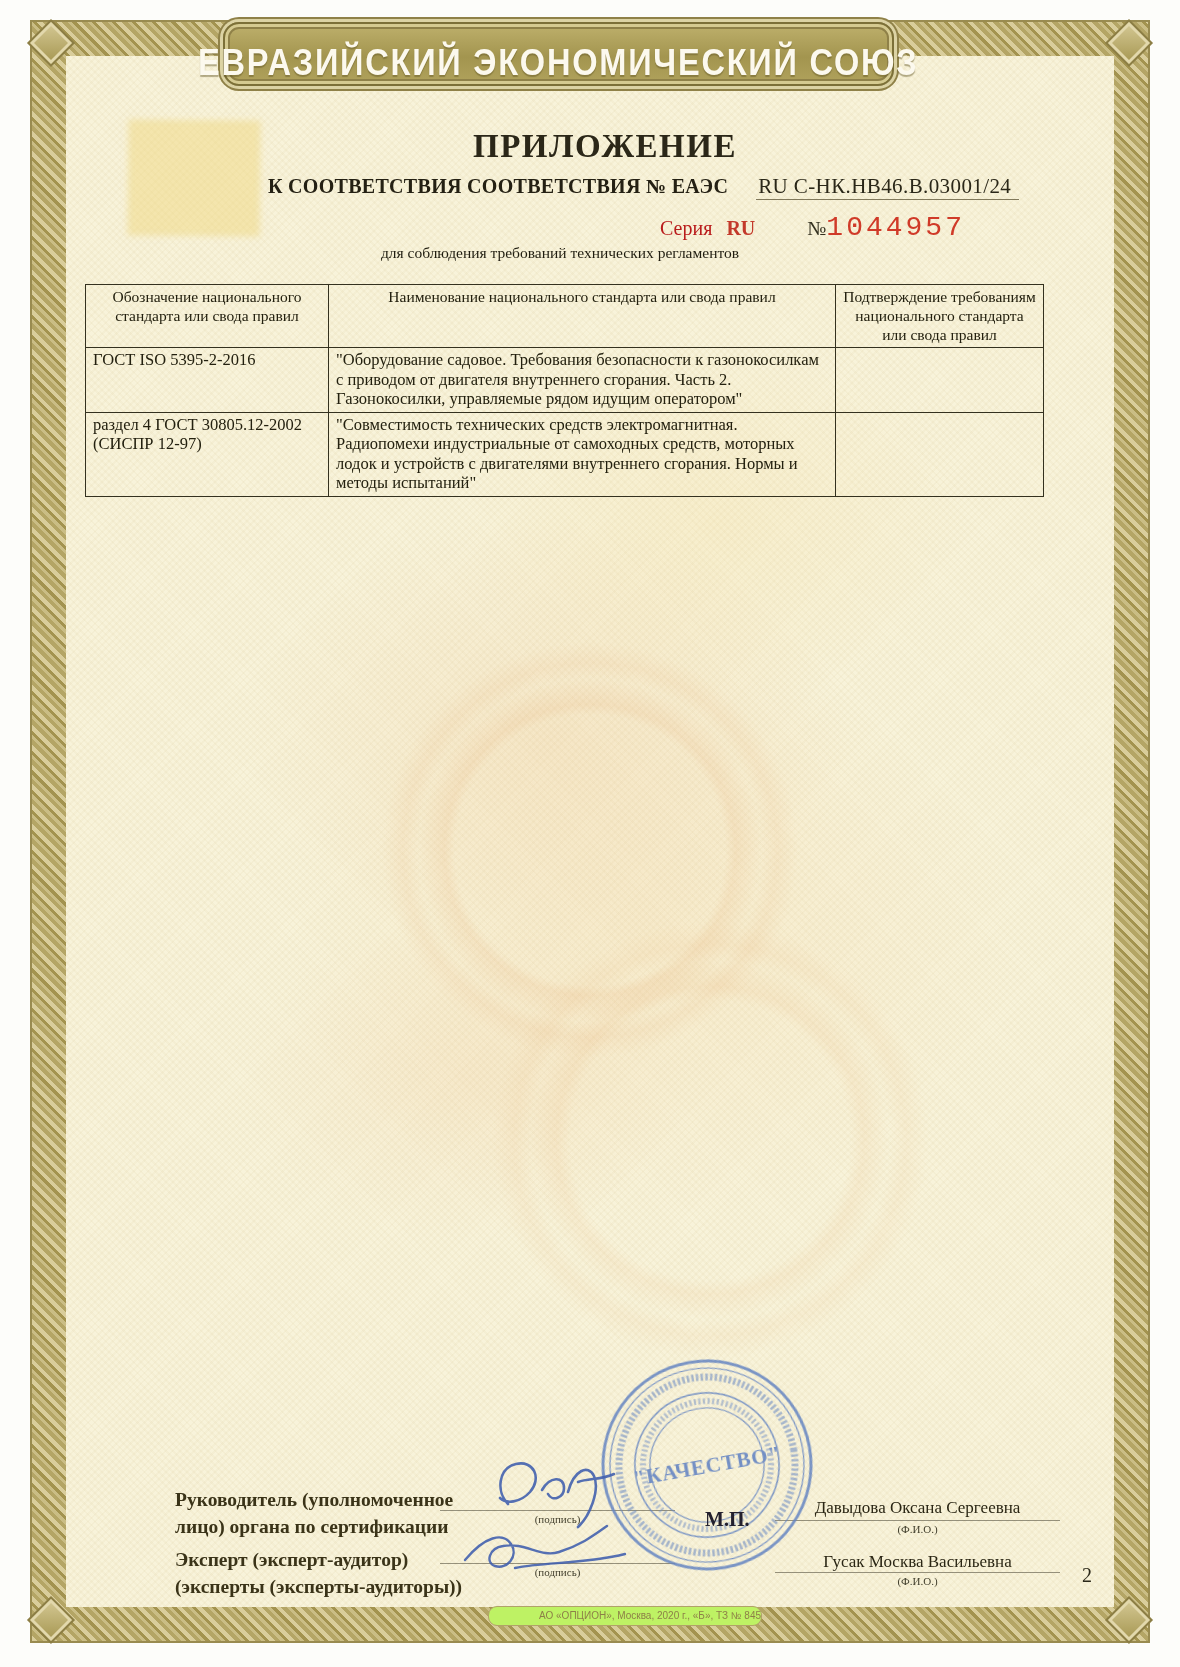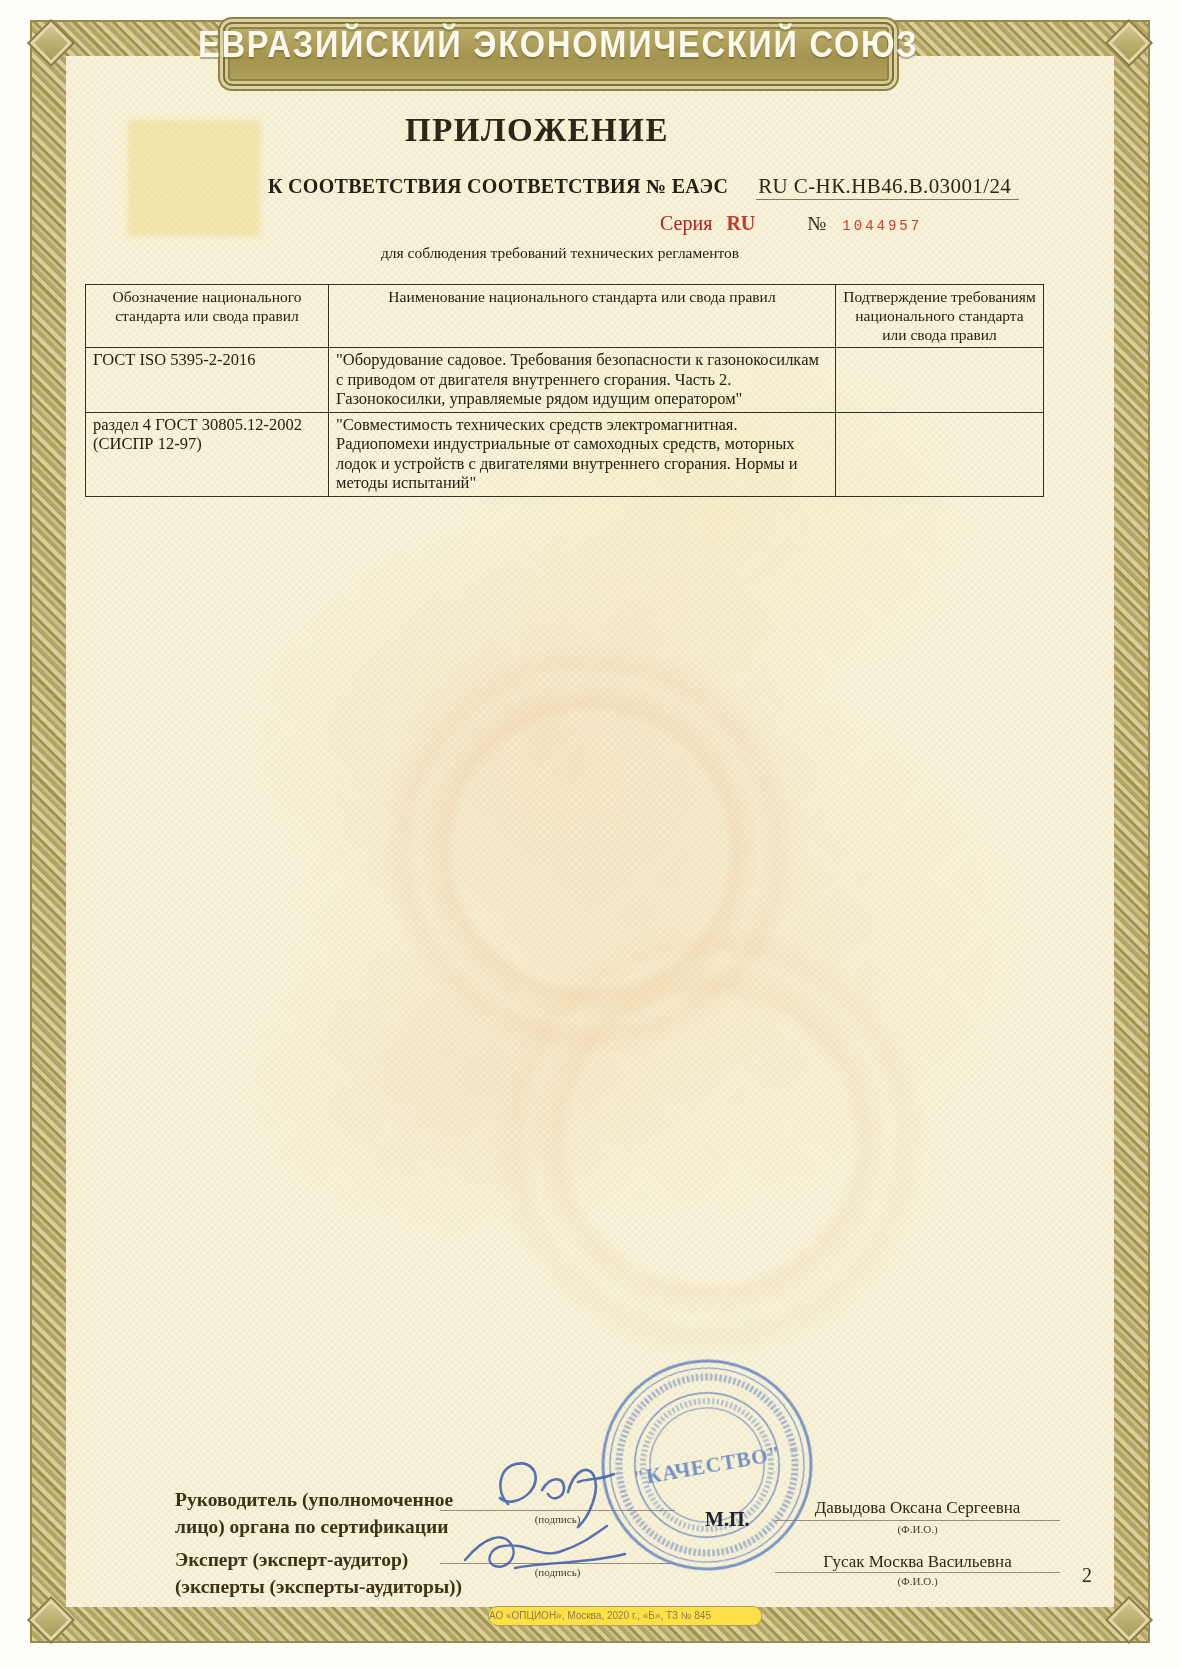--- a/index.html
+++ b/index.html
@@ -39,46 +39,46 @@
   .swirl.s2{left:430px; top:860px; width:560px; height:560px;
     background:radial-gradient(closest-side, transparent 50%, rgba(232,178,120,.12) 55%, transparent 64%, rgba(232,178,120,.09) 70%, transparent 78%);}
   .watermark-square{
     position:absolute; left:128px; top:120px; width:132px; height:116px;
     background:rgba(240,215,128,.5); filter:blur(3px); transform:rotate(.5deg);
   }
   
   .banner{
     position:absolute; left:223px; top:22px; width:667px; height:60px;
     background:linear-gradient(180deg,#beb06c,#a3954f 55%, #b0a25c);
-    border:2px solid #7c7038; border-radius:9px;
+    border:2px solid #7c7038; border-radius:16px;
     box-shadow: inset 0 0 0 3px #d5ca90, inset 0 0 0 5px #8f8148,
                 0 0 0 3px #dcd3a4, 0 0 0 5px #8f8148;
-    display:flex; align-items:flex-start; justify-content:center; z-index:6;
+    display:flex; align-items:flex-end; justify-content:center; z-index:6;
   }
   .banner-text{
     font-family:"Liberation Sans", sans-serif; font-weight:bold; font-size:37px;
     color:#fcf9ee; letter-spacing:2px; white-space:nowrap; transform:scaleX(.88);
     text-shadow:0 2px 1px rgba(95,85,35,.45);
   }
   
   .doc-title{
-    position:absolute; left:405px; top:112px; width:400px; 
+    position:absolute; left:405px; top:128px; width:400px; text-align:center;
     font-weight:bold; font-size:33px; letter-spacing:1.5px; color:#2b2718; z-index:3;
   }
   .cert-line{position:absolute; left:268px; top:174px; white-space:nowrap; z-index:3;}
   .cert-label{font-weight:bold; font-size:20px; letter-spacing:.3px; color:#242013;}
   .cert-number{
     font-size:21px; letter-spacing:.4px; color:#2a2718; margin-left:28px;
     border-bottom:1px solid rgba(90,80,50,.75); padding:0 8px 1px 2px;
   }
   .series-line{position:absolute; left:660px; top:212px; white-space:nowrap; font-size:20px; z-index:3;}
   .series-label{color:#b91c1c;}
   .series-value{color:#c3392a; font-weight:bold; margin-left:14px;}
   .number-label{color:#33301f; margin-left:52px;}
-  .number-value{font-family:"Liberation Mono", monospace; font-size:14px; color:#d03a28; letter-spacing:3px; margin-left:16px;}
+  .number-value{font-family:"Liberation Mono", monospace; font-size:28px; color:#d03a28; letter-spacing:3px; margin-left:0;}
   .intro{position:absolute; left:80px; top:243px; width:960px; text-align:center;
     font-size:15.5px; line-height:19px; color:#201d10; z-index:3;}
   
   table.std{
     position:absolute; left:85px; top:284px; width:958px; z-index:3;
     border-collapse:collapse; table-layout:fixed;
     font-size:16.5px; line-height:19.5px; color:#23200f;
   }
   table.std td, table.std th{
     border:1.5px solid #34311f; vertical-align:top; padding:2px 7px 3px 7px;
@@ -97,22 +97,22 @@
   .mp{position:absolute; left:705px; top:1508px; font-weight:bold; font-size:20px; color:#23202e; z-index:6;}
   .page-num{position:absolute; left:1082px; top:1564px; font-size:20px; color:#2a2718; z-index:4;}
   
   .stamp{position:absolute; left:592px; top:1350px; width:230px; height:230px;
     z-index:5; opacity:.85; transform:rotate(-10deg); filter:blur(.4px);}
   .stamp-text{font-family:"Liberation Serif", serif; font-weight:bold; letter-spacing:1px;}
   .autograph{position:absolute; z-index:6;}
   
   .imprint{
     position:absolute; left:488px; top:1606px; width:272px; height:18px; z-index:7;
-    background:#fde047; border:1px solid #b1a269; border-radius:9px;
-    font-size:10px; line-height:18px; text-align:left; color:#8d7f48;
+    background:#bef264; border:1px solid #b1a269; border-radius:9px;
+    font-size:10px; line-height:18px; text-align:right; color:#8d7f48;
     font-family:"Liberation Sans", sans-serif;
   }
 </style>
 </head>
 <body>
 
 <div class="page">
 
   <div class="frame-band"></div>
   <div class="frame-corner" style="left:34px; top:26px;"></div>

